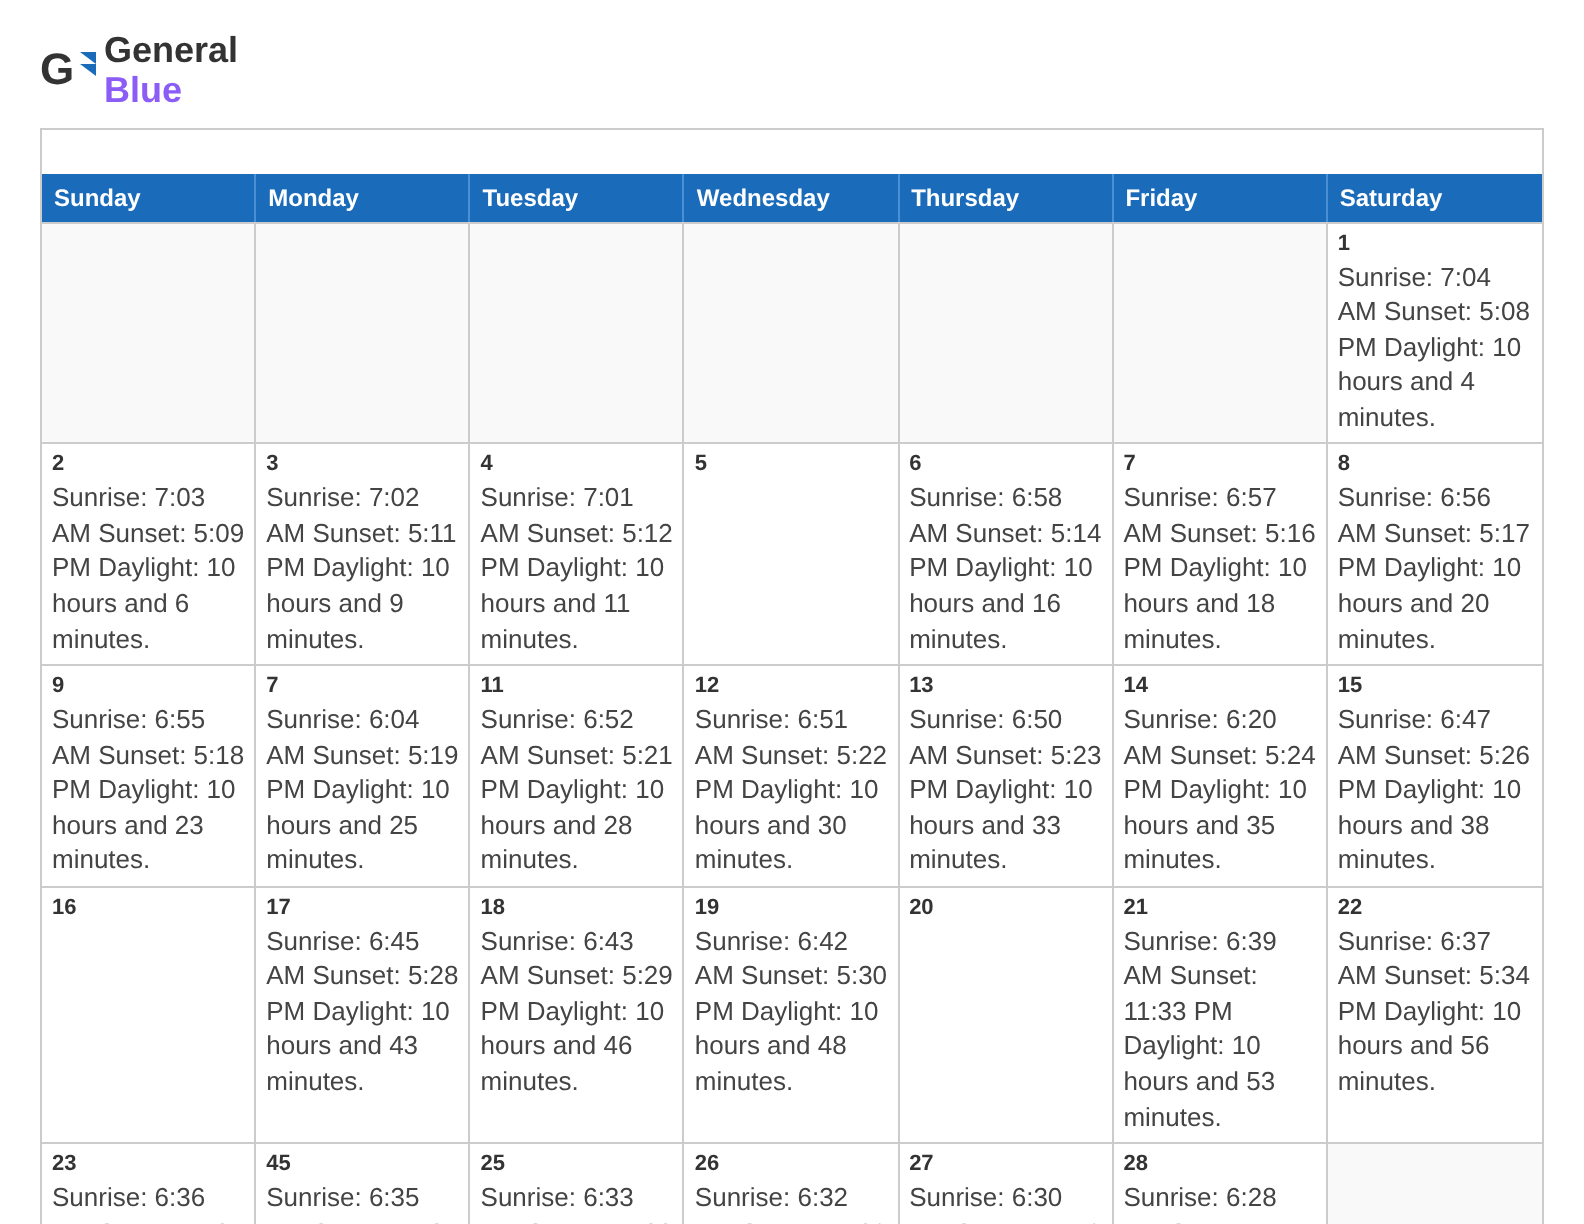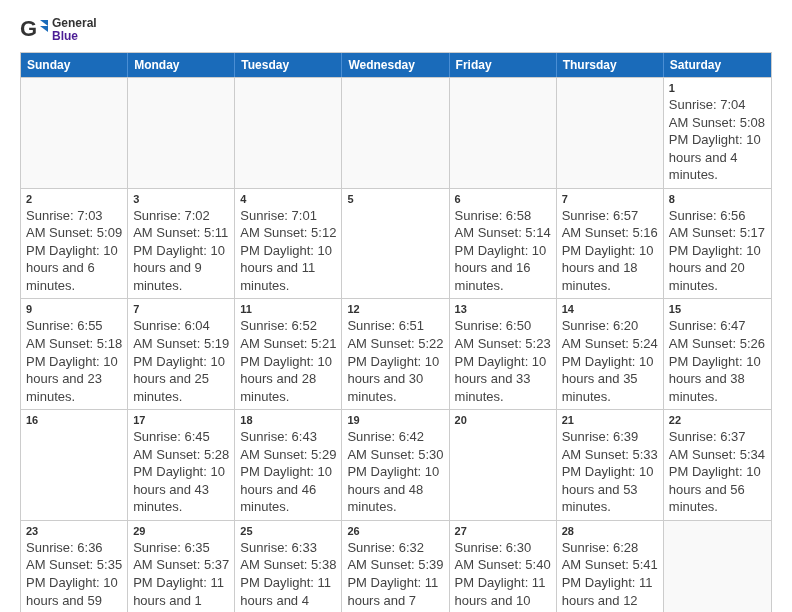--- a/index.html
+++ b/index.html
@@ -22,21 +22,21 @@
       justify-content: space-between;
       align-items: flex-start;
       margin-bottom: 8px;
     }
     .logo {
       display: flex;
       align-items: center;
       gap: 4px;
     }
     .logo-text {
-      font-size: 12px;
+      font-size: 18px;
       font-weight: bold;
       color: #333;
       line-height: 1.1;
     }
     .logo-icon {
       width: 28px;
       height: 28px;
     }
     .title-block {
       text-align: right;
@@ -54,20 +54,21 @@
     .calendar {
       flex: 1;
       display: flex;
       flex-direction: column;
       border: 1px solid #ccc;
     }
     .cal-header {
       display: grid;
       grid-template-columns: repeat(7, 1fr);
       background: #1a6bba;
+      margin-top: 22px;
     }
     .cal-header-cell {
       color: #fff;
       font-size: 12px;
       font-weight: bold;
       padding: 5px 6px;
       border-right: 1px solid #4a8ed4;
     }
     .cal-header-cell:last-child { border-right: none; }
     .cal-body {
@@ -110,37 +111,37 @@
 <div class="page">
   <div class="header">
     <div class="logo">
       <svg class="logo-icon" viewBox="0 0 28 28" xmlns="http://www.w3.org/2000/svg">
         <text x="0" y="20" font-size="22" font-weight="bold" fill="#333">G</text>
         <polygon points="20,4 28,10 28,4" fill="#1a6bba"></polygon>
         <polygon points="20,10 28,10 28,16" fill="#1a6bba"></polygon>
       </svg>
       <div class="logo-text">
         <div>General</div>
-        <div style="color:#4c1d95;">Blue</div>
+        <div style="color:#8b5cf6;">Blue</div>
       </div>
     </div>
     <div class="title-block">
       <div class="month-title"></div>
       <div class="subtitle"></div>
     </div>
   </div>
 
   <div class="calendar">
     <div class="cal-header">
     <div class="cal-header-cell">Sunday</div>
         <div class="cal-header-cell">Monday</div>
         <div class="cal-header-cell">Tuesday</div>
         <div class="cal-header-cell">Wednesday</div>
+        <div class="cal-header-cell">Thursday</div>
         <div class="cal-header-cell">Friday</div>
-        <div class="cal-header-cell">Thursday</div>
         <div class="cal-header-cell">Saturday</div>
       </div>
     <div class="cal-body">
     <div class="cal-row">
           <div class="cal-cell empty"></div>
           <div class="cal-cell empty"></div>
           <div class="cal-cell empty"></div>
           <div class="cal-cell empty"></div>
           <div class="cal-cell empty"></div>
           <div class="cal-cell empty"></div>
@@ -257,39 +258,39 @@
             <div class="cell-info">Sunrise: 6:42 AM
 Sunset: 5:30 PM
 Daylight: 10 hours and 48 minutes.</div>
           </div>
           <div class="cal-cell">
             <span class="day-num">20</span>
           </div>
           <div class="cal-cell">
             <span class="day-num">21</span>
             <div class="cell-info">Sunrise: 6:39 AM
-Sunset: 5:33 PM
+Sunset: 11:33 PM
 Daylight: 10 hours and 53 minutes.</div>
           </div>
           <div class="cal-cell">
             <span class="day-num">22</span>
             <div class="cell-info">Sunrise: 6:37 AM
 Sunset: 5:34 PM
 Daylight: 10 hours and 56 minutes.</div>
           </div>
         </div>
         <div class="cal-row">
           <div class="cal-cell">
             <span class="day-num">23</span>
             <div class="cell-info">Sunrise: 6:36 AM
 Sunset: 5:35 PM
 Daylight: 10 hours and 59 minutes.</div>
           </div>
           <div class="cal-cell">
-            <span class="day-num">29</span>
+            <span class="day-num">45</span>
             <div class="cell-info">Sunrise: 6:35 AM
 Sunset: 5:37 PM
 Daylight: 11 hours and 1 minute.</div>
           </div>
           <div class="cal-cell">
             <span class="day-num">25</span>
             <div class="cell-info">Sunrise: 6:33 AM
 Sunset: 5:38 PM
 Daylight: 11 hours and 4 minutes.</div>
           </div>

